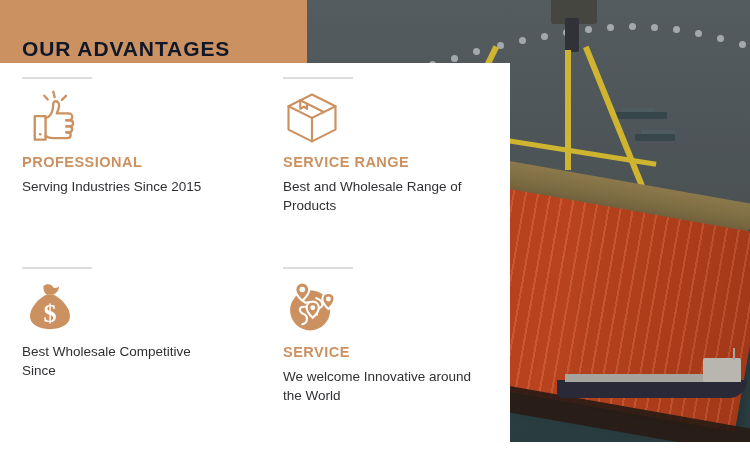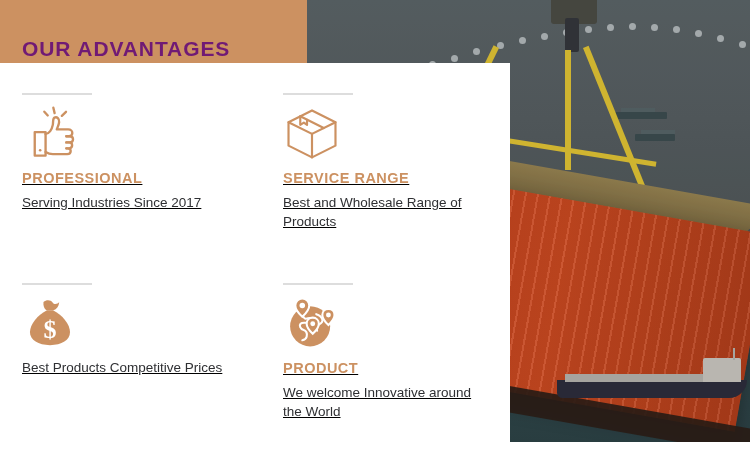--- a/index.html
+++ b/index.html
@@ -176,21 +176,21 @@
   .banner {
     position: absolute;
     left: 0; top: 0;
     width: 307px; height: 63px;
     background: #cc9161;
     display: flex;
     align-items: center;
     z-index: 5;
   }
   .banner-title {
-    color: #701a75;
+    color: #0f172a;
     font-size: 21px;
     font-weight: bold;
     letter-spacing: .9px;
     margin-left: 22px;
     white-space: nowrap;
     margin-top: 35px;
   }
 
   
   .card {
@@ -205,23 +205,22 @@
     position: absolute;
     left: 0; top: 0;
     width: 510px; height: 379px;
     display: grid;
     grid-template-columns: 261px 249px;
     grid-template-rows: 190px 189px;
   }
   .cell {
     position: relative;
     padding-left: 22px;
-    padding-top: 30px;
+    padding-top: 14px;
     box-sizing: border-box;
-    text-decoration: underline;
   }
   .rule {
     width: 70px;
     height: 2px;
     background: #dddddd;
     margin-bottom: 10px;
   }
   .icon-wrap {
     width: 58px;
     height: 56px;
@@ -328,21 +327,21 @@
             <path d="M26 32 C30 32 33 27 34 22 C34.6 18.6 33.8 15 35.8 14 C38.6 12.6 41.4 15 41 19 C40.7 22 39 25 38.4 27 L51 27 C54 27 55.6 29 55.6 31 C55.6 33 54 34.6 52 34.6 L49 34.6"></path>
             <path d="M49 34.6 L52.6 34.6 C55 34.6 56.4 36.2 56.4 38 C56.4 39.9 55 41.4 52.6 41.4 L49 41.4"></path>
             <path d="M49 41.4 L52 41.4 C54.2 41.4 55.4 43 55.4 44.7 C55.4 46.4 54.2 48 52 48 L49 48"></path>
             <path d="M49 48 L50.6 48 C52.6 48 53.8 49.4 53.8 51 C53.8 52.8 52.4 54.4 50 54.4 L34 54.4 C30 54.4 27.6 53 26 52"></path>
             <path d="M36 9 L34.6 3"></path>
             <path d="M44 12 L48.6 7.6"></path>
             <path d="M28.4 11.6 L24.6 7.4"></path>
           </svg>
         </span>
         <div class="feature-title">PROFESSIONAL</div>
-        <div class="feature-desc">Serving Industries Since 2017</div>
+        <div class="feature-desc">Serving Industries Since 2015</div>
       </div>
 
       <div class="cell">
         <div class="rule"></div>
         <span class="icon-wrap">
           <svg viewBox="0 0 64 62" width="58" height="56" fill="none" stroke="#cc9161" stroke-width="2.4" stroke-linecap="round" stroke-linejoin="round">
             <path d="M32 6 L58 19 L58 45 L32 58 L6 45 L6 19 Z"></path>
             <path d="M6 19 L32 32 L58 19"></path>
             <path d="M32 32 L32 58"></path>
             <path d="M19 12.5 L45 25.5"></path>
@@ -355,40 +354,40 @@
 
       <div class="cell">
         <div class="rule"></div>
         <span class="icon-wrap">
           <svg viewBox="0 0 64 62" width="56" height="54" fill="none">
             <path d="M24.5 8 C28 5 33 5.6 35 8.6 C37 11.6 41 10 42.6 8.4 C42 13.4 39.6 16.4 36 17.6 L28 17.6 C25.4 16 24 12.4 24.5 8 Z" fill="#cc9161"></path>
             <path d="M28.6 17.4 C18 22.6 9 33.6 9 42.6 C9 52 18.6 57.6 32 57.6 C45.4 57.6 55 52 55 42.6 C55 33.6 46 22.6 35.4 17.4 Z" fill="#cc9161"></path>
             <text x="32" y="49" text-anchor="middle" font-family="Liberation Serif, serif" font-size="30" font-weight="bold" fill="#ffffff">$</text>
           </svg>
         </span>
-        <div class="feature-desc">Best Products Competitive Prices</div>
+        <div class="feature-desc">Best Wholesale Competitive Since</div>
       </div>
 
       <div class="cell">
         <div class="rule"></div>
         <span class="icon-wrap">
           <svg viewBox="0 0 64 62" width="56" height="54" fill="none">
             <circle cx="31" cy="36" r="23" fill="#cc9161"></circle>
             <path d="M20 20 C24 22 22 26 25 27 C28 28 30 25 32 27 C34 29 31 32 28 32 C25 32 22 31 20 33 C18 35 20 39 23 40 C26 41 28 44 27 48 C26.4 50.4 24 51.6 22 52" fill="none" stroke="#ffffff" stroke-width="2.4" stroke-linecap="round"></path>
             <path d="M38 22 C41 23 44 25 45 28 C46 31 43 33 41 34 C39 35 38 38 39 41" fill="none" stroke="#ffffff" stroke-width="2.4" stroke-linecap="round"></path>
 
             <path d="M22 4 C26.4 4 30 7.6 30 12 C30 17.6 22 25 22 25 C22 25 14 17.6 14 12 C14 7.6 17.6 4 22 4 Z" fill="#cc9161" stroke="#ffffff" stroke-width="2.4"></path>
             <circle cx="22" cy="12" r="3.2" fill="#ffffff"></circle>
             <path d="M52 16 C56 16 59 19 59 23 C59 28 52 34.5 52 34.5 C52 34.5 45 28 45 23 C45 19 48 16 52 16 Z" fill="#cc9161" stroke="#ffffff" stroke-width="2.4"></path>
             <circle cx="52" cy="23" r="2.8" fill="#ffffff"></circle>
             <path d="M34 26 C38 26 41 29 41 33 C41 38 34 44.5 34 44.5 C34 44.5 27 38 27 33 C27 29 30 26 34 26 Z" fill="#cc9161" stroke="#ffffff" stroke-width="2.4"></path>
             <circle cx="34" cy="33" r="2.8" fill="#ffffff"></circle>
           </svg>
         </span>
-        <div class="feature-title">PRODUCT</div>
+        <div class="feature-title">SERVICE</div>
         <div class="feature-desc">We welcome Innovative around the World</div>
       </div>
 
     </div>
   </div>
 
   <div class="bottom-strip"></div>
 </div>
 
 </body></html>

